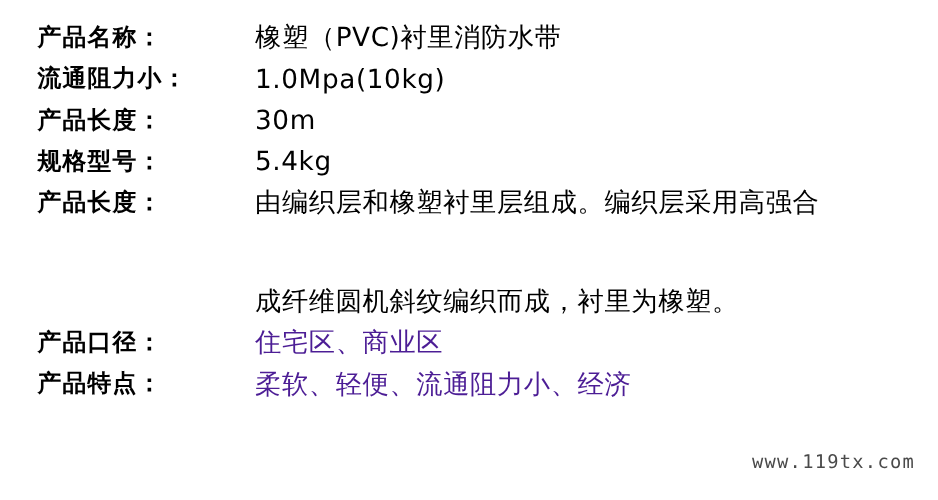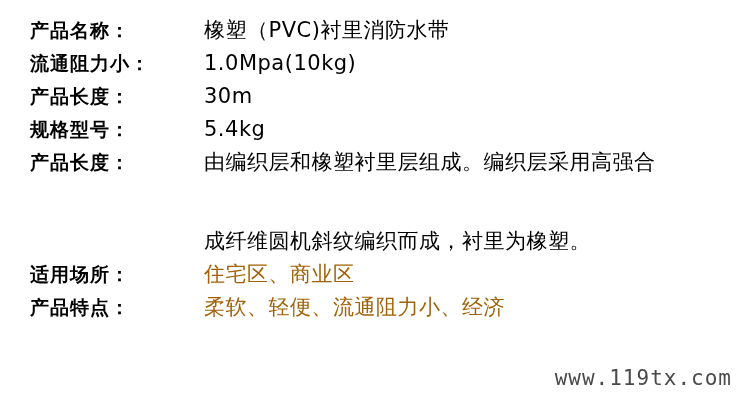--- a/index.html
+++ b/index.html
@@ -45,28 +45,28 @@
     line-height: 33px;
     font-weight: normal;
     color: #000000;
     letter-spacing: 0.5px;
   }
   .spec-value .line2 {
     display: block;
     margin-top: 46px;
   }
   .spec-value.red {
-    color: #a16207;
+    color: #4c1d95;
   }
   .watermark {
     position: absolute;
     right: 18px;
-    bottom: 10px;
+    bottom: 22px;
     font-family: "DejaVu Sans Mono", "Liberation Mono", monospace;
-    font-size: 21px;
+    font-size: 15px;
     color: #4a4a4a;
     letter-spacing: 1px;
   }
 </style>
 </head>
 <body>
 
 <div class="sheet">
   <table class="spec-table">
     <tbody>
@@ -87,21 +87,21 @@
         <td class="spec-value">5.4kg</td>
       </tr>
       <tr class="spec-row">
         <td class="spec-label">产品长度：</td>
         <td class="spec-value">
           <span>由编织层和橡塑衬里层组成。编织层采用高强合</span>
           <span class="line2">成纤维圆机斜纹编织而成，衬里为橡塑。</span>
         </td>
       </tr>
       <tr class="spec-row">
-        <td class="spec-label">适用场所：</td>
+        <td class="spec-label">产品口径：</td>
         <td class="spec-value red">住宅区、商业区</td>
       </tr>
       <tr class="spec-row">
         <td class="spec-label">产品特点：</td>
         <td class="spec-value red">柔软、轻便、流通阻力小、经济</td>
       </tr>
     </tbody>
   </table>
   <div class="watermark">www.119tx.com</div>
 </div>

